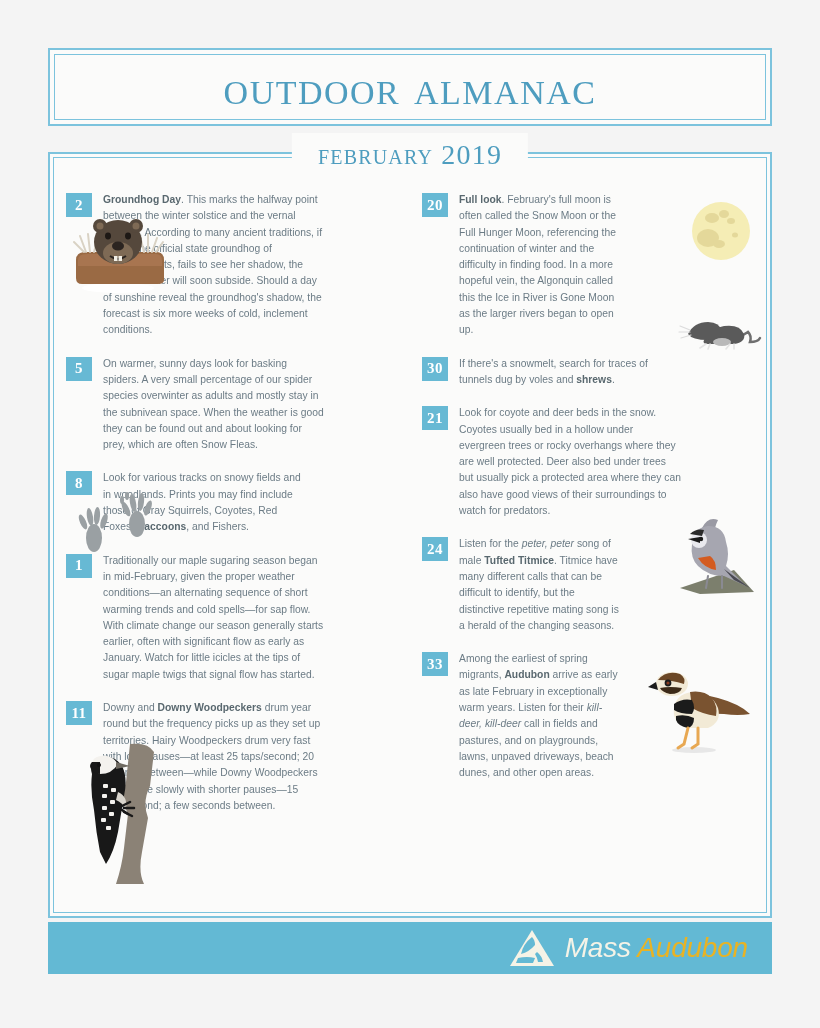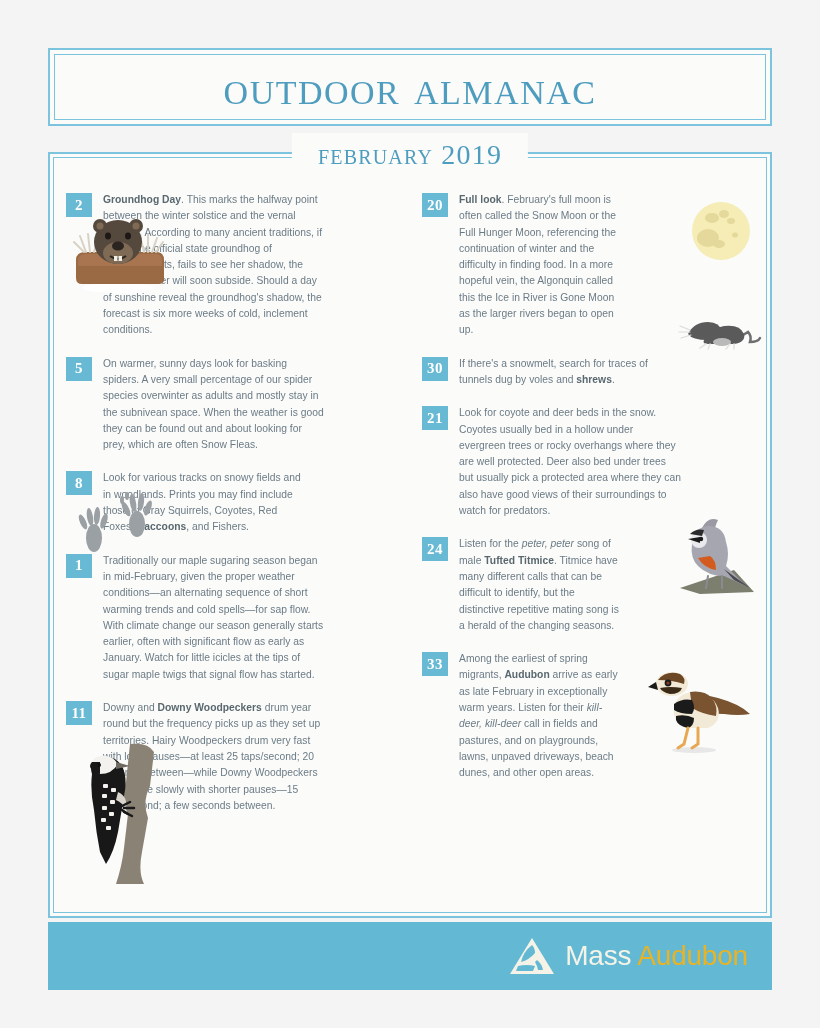--- a/index.html
+++ b/index.html
@@ -155,26 +155,27 @@
   .titmouse { right: 6px; top: 322px; width: 86px; height: 86px; }
   
   .killdeer { right: 10px; top: 472px; width: 110px; height: 90px; }
 
   
   .footer {
     position: absolute;
     left: 48px;
     top: 922px;
     width: 724px;
-    height: 68px;
+    height: 52px;
     background: #63b9d4;
     display: flex;
     align-items: center;
     justify-content: flex-end;
     padding-right: 24px;
+    font-style: italic;
   }
   .logo { display: flex; align-items: center; }
   .logo-mark { width: 46px; height: 40px; margin-right: 10px; }
   .logo-text {
     font-size: 28px;
     font-family: "Liberation Sans", sans-serif;
     letter-spacing: -0.2px;
   }
   .logo-mass { color: #f5f3e7; }
   .logo-audubon { color: #e8b324; }

